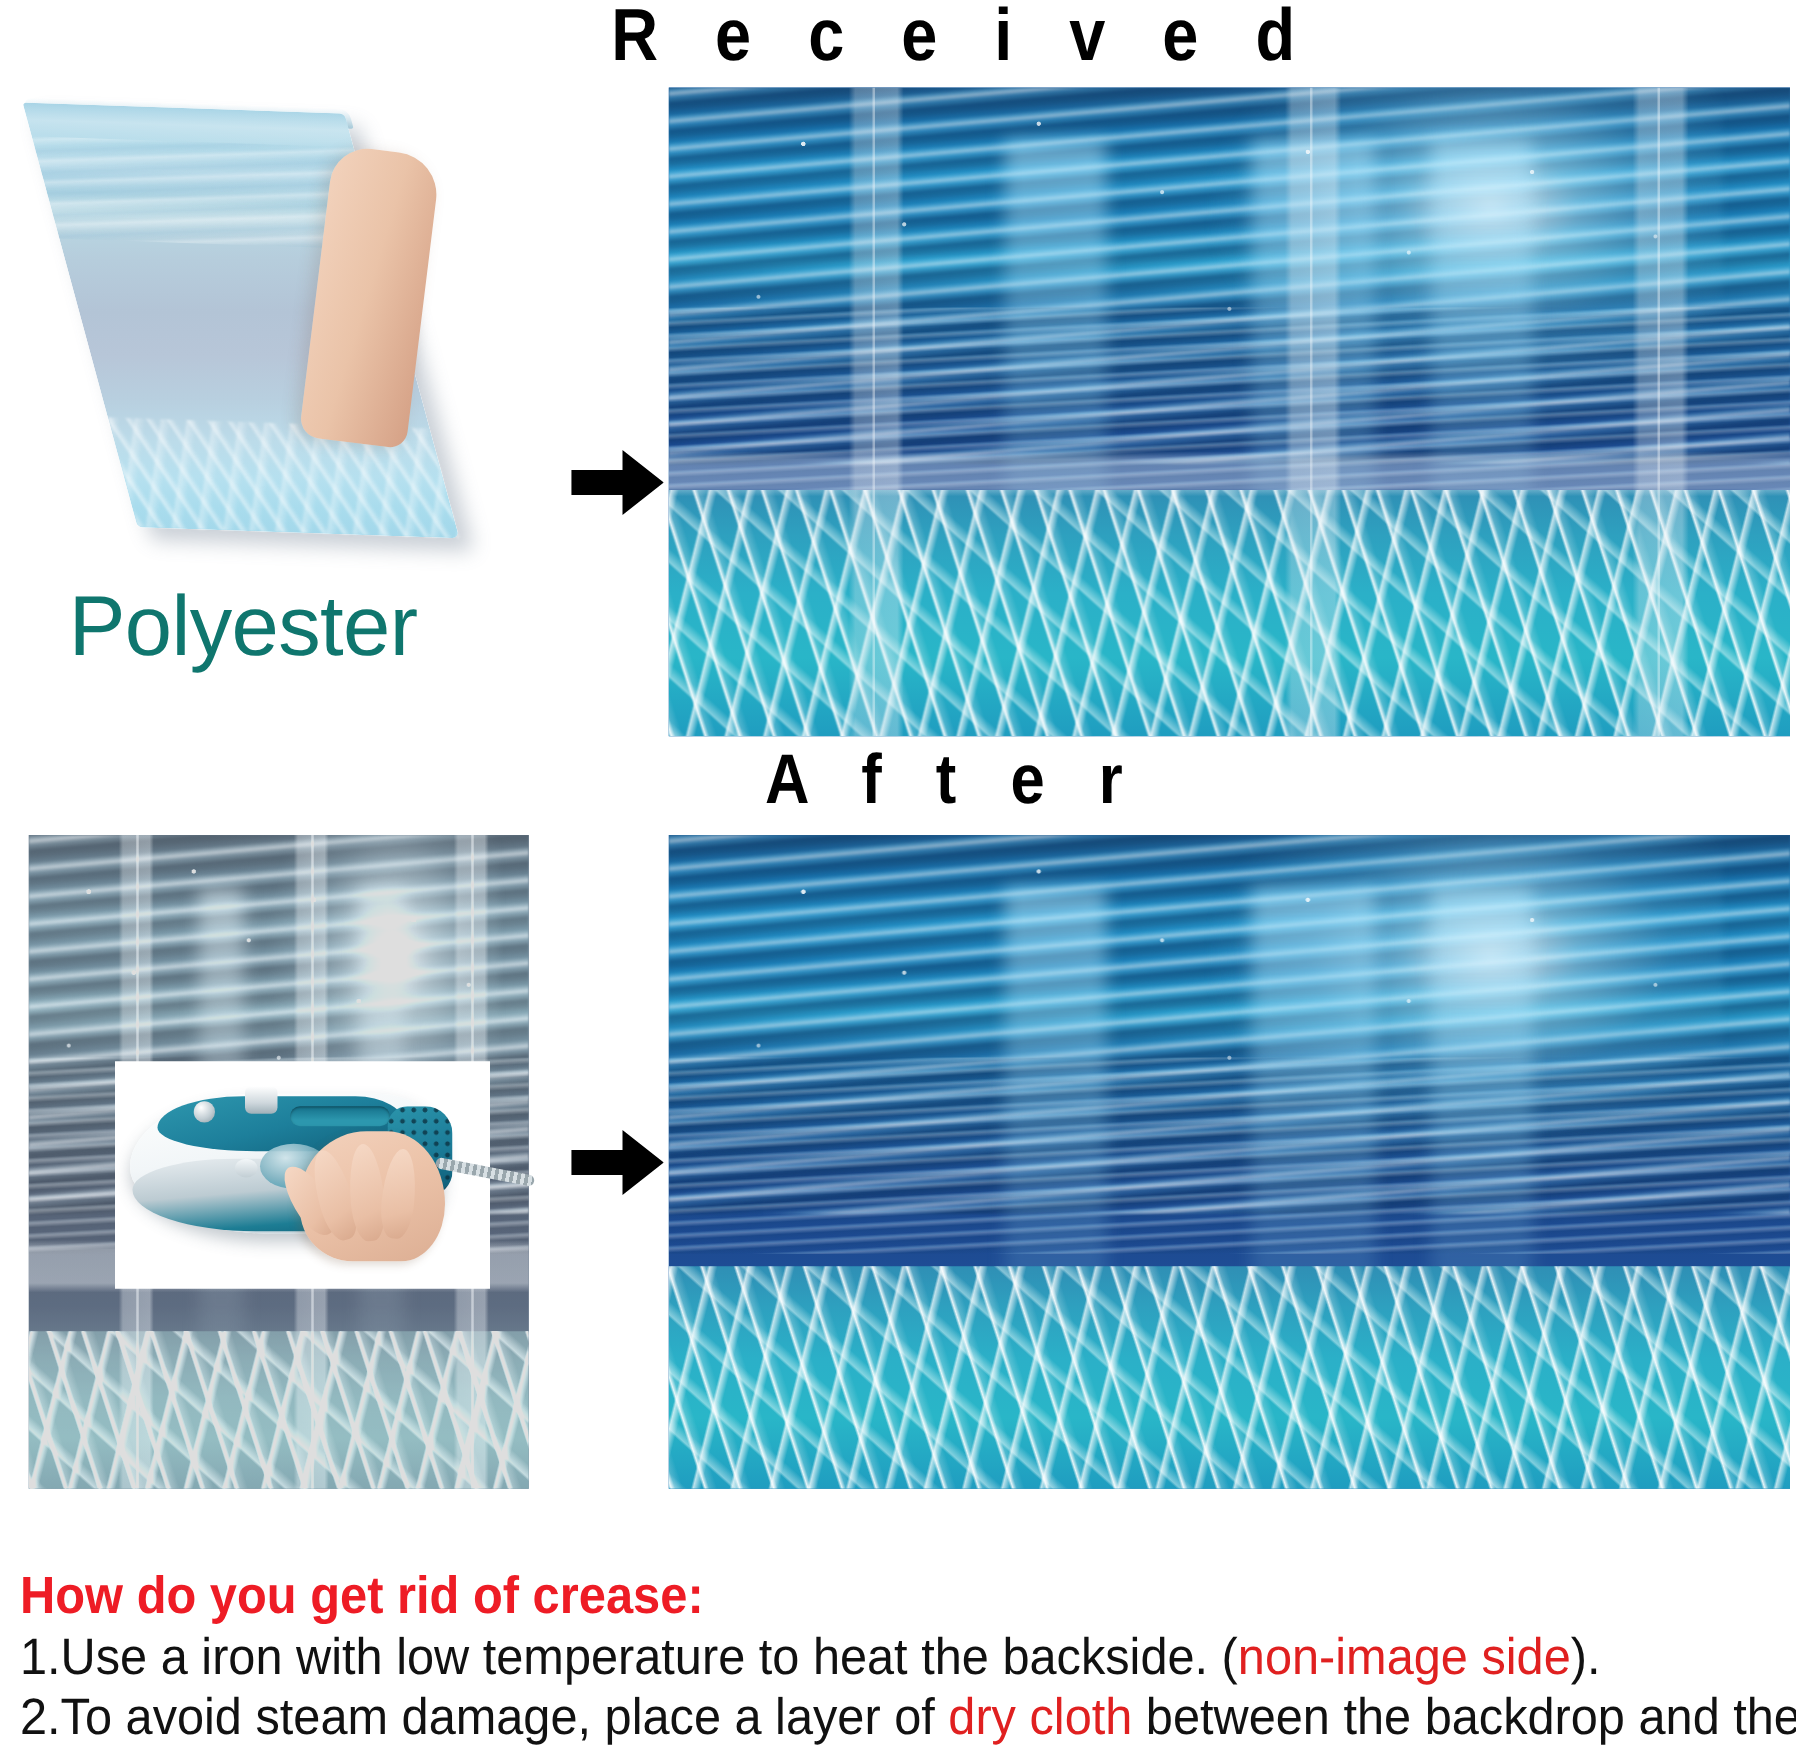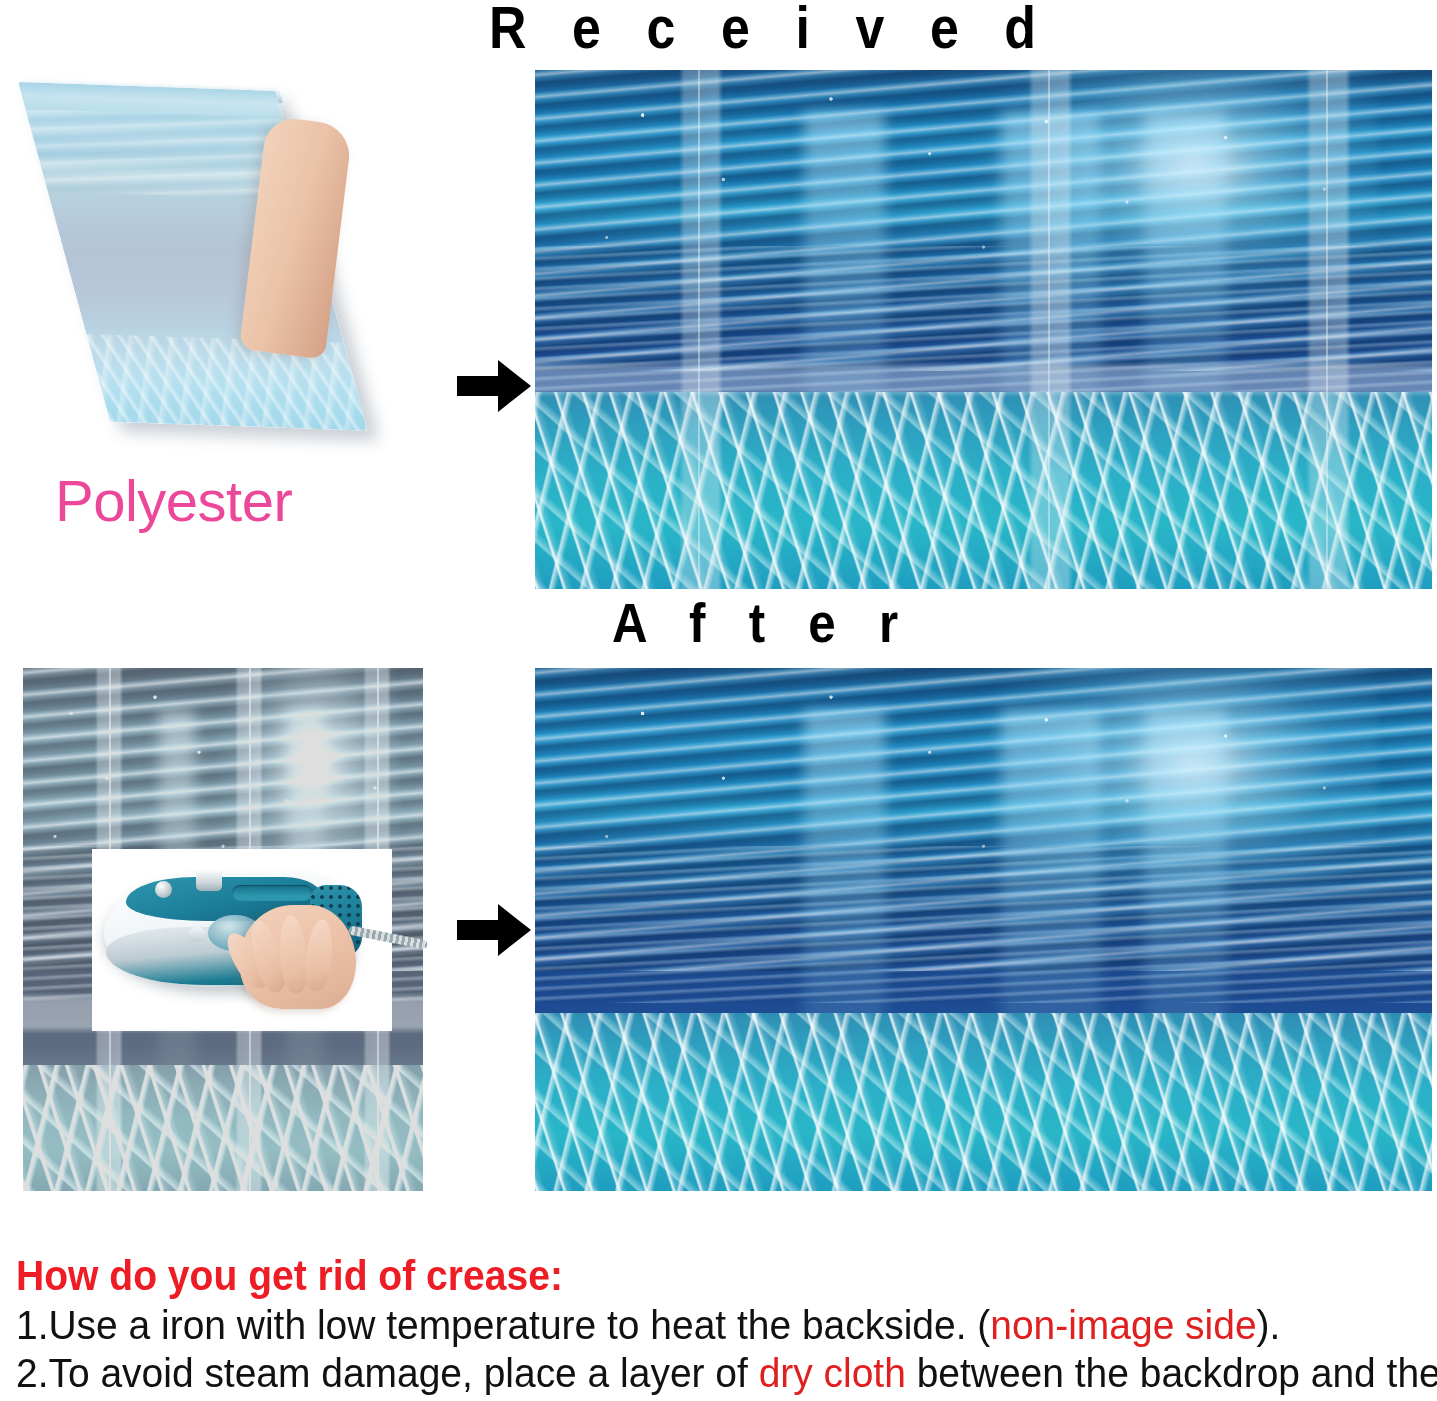--- a/index.html
+++ b/index.html
@@ -125,23 +125,23 @@
     background: linear-gradient(180deg, #ffffff 0%, #dff0f7 55%, #b6dcea 100%);
     border-radius: 8px 8px 2px 2px;
   }
 
   #label-polyester {
     position: absolute;
     left: 55px;
     top: 456px;
     font-family: "Liberation Sans", sans-serif;
     font-weight: 400;
-    font-size: 58px;
+    font-size: 68px;
     line-height: 90px;
-    color: #ec4899;
+    color: #0f766e;
     letter-spacing: -0.5px;
     white-space: nowrap;
   }
 
   
   .arrow {
     position: absolute;
     width: 74px;
     height: 56px;
   }

